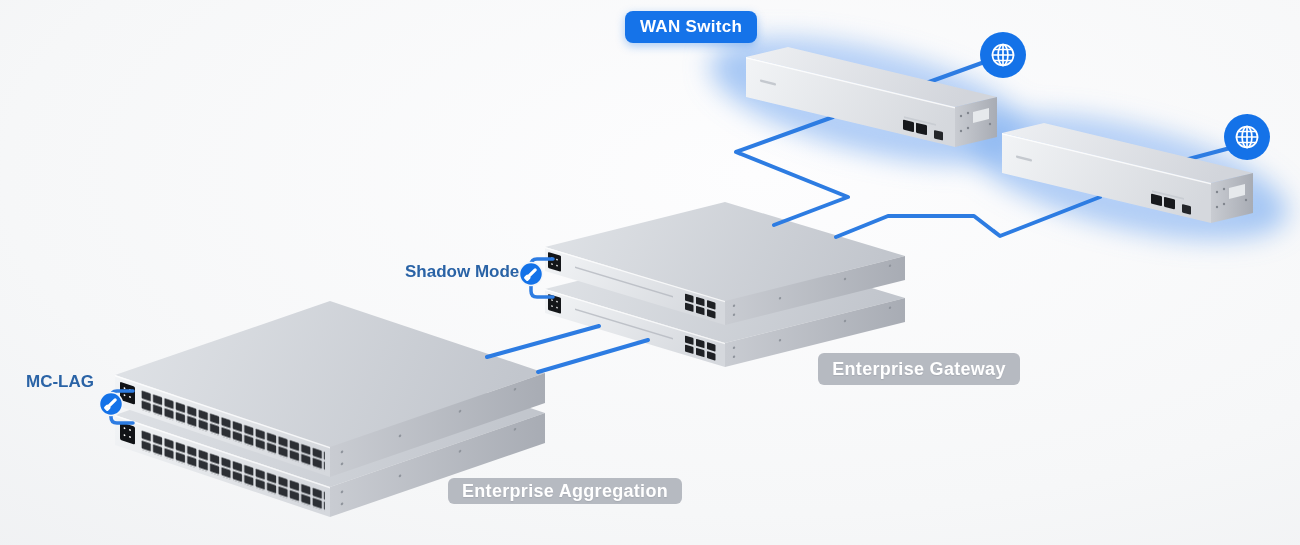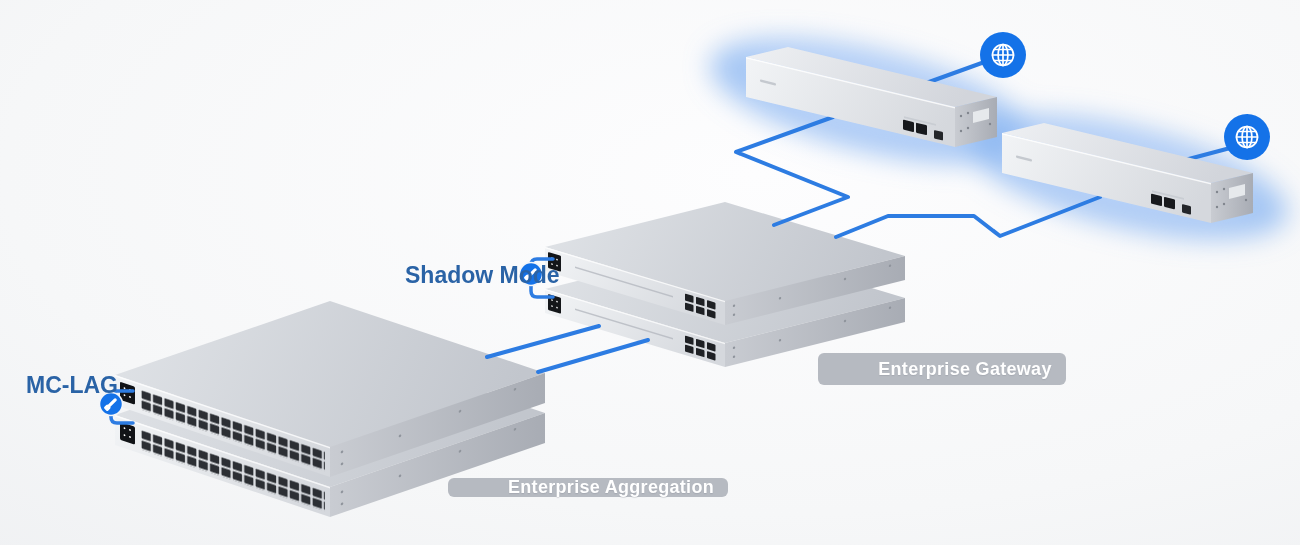--- a/index.html
+++ b/index.html
@@ -14,26 +14,25 @@
     color:#fff;font-weight:bold;letter-spacing:.3px;white-space:nowrap;
   }
   .badge-blue{
     left:625px;top:11px;width:132px;height:32px;border-radius:8px;
     background:#1573e9;font-size:17px;
     box-shadow:0 3px 10px rgba(21,115,233,.35);
   }
   .badge-gray{
     background:rgba(176,180,188,.92);border-radius:6px;font-size:18px;
     text-shadow:0 1px 1px rgba(120,125,135,.25);
-    padding-left:46px;
   }
   .badge-gateway{left:818px;top:353px;width:202px;height:32px;}
-  .badge-aggregation{left:448px;top:478px;width:234px;height:19px;}
+  .badge-aggregation{left:448px;top:478px;width:234px;height:26px;}
   .feature-label{
-    position:absolute;color:#2a63a6;font-size:23px;font-weight:600;white-space:nowrap;
+    position:absolute;color:#2a63a6;font-size:17px;font-weight:600;white-space:nowrap;
   }
   .label-shadow-mode{left:405px;top:262px;width:112px;text-align:right;}
   .label-mc-lag{left:26px;top:372px;}
 </style>
 </head>
 <body>
 
 <div class="stage">
 
 <svg width="1300" height="545" viewBox="0 0 1300 545">
@@ -262,20 +261,21 @@
     <g transform="translate(111,404)">
       <circle r="11.5" fill="#1472e8" stroke="#f4f6f9" stroke-width="1.5"></circle>
       <g transform="rotate(-45)" fill="#ffffff">
         <rect x="-8" y="-2.7" width="5.5" height="5.4" rx="1.5"></rect>
         <rect x="-4" y="-1.6" width="11.5" height="3.2" rx="1.6"></rect>
       </g>
     </g>
   </g>
 </svg>
 
+  <div class="badge badge-blue">WAN Switch</div>
 
   <div class="feature-label label-shadow-mode">Shadow Mode</div>
 
   <div class="feature-label label-mc-lag">MC-LAG</div>
 
   <div class="badge badge-gray badge-gateway">Enterprise Gateway</div>
 
   <div class="badge badge-gray badge-aggregation">Enterprise Aggregation</div>
 </div>
 

